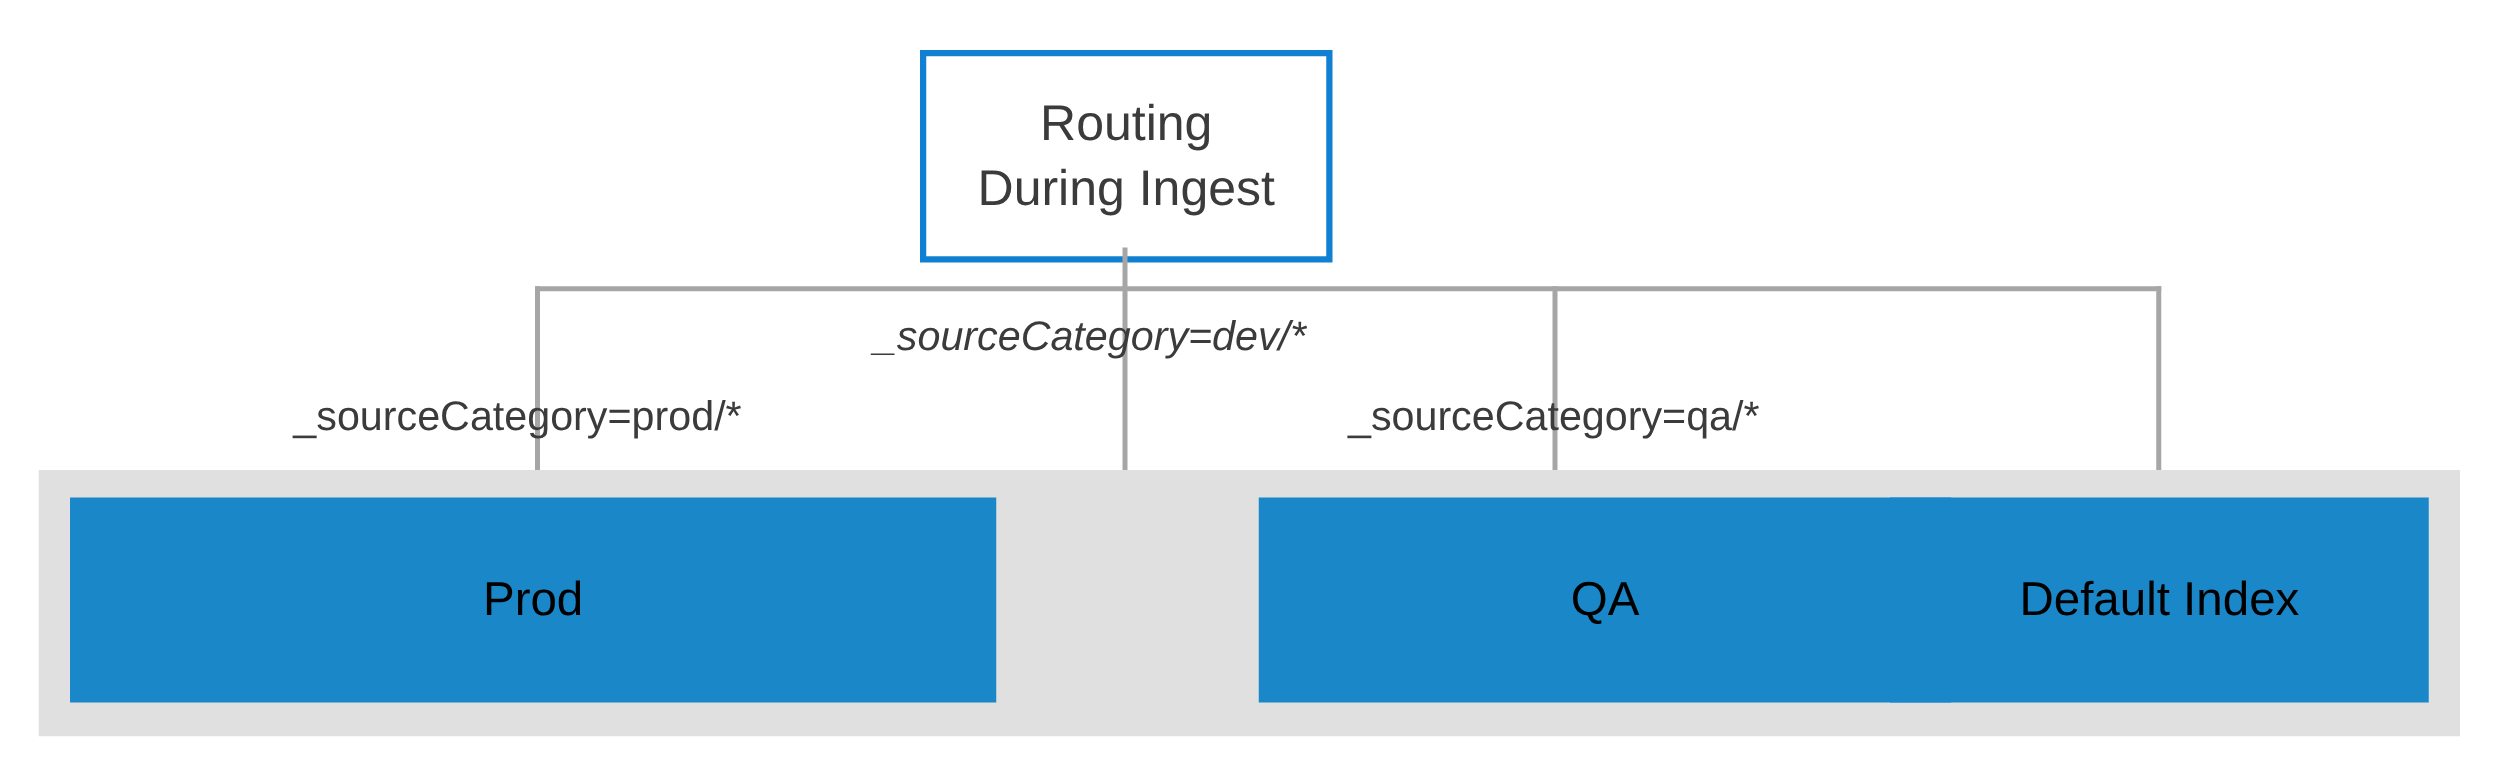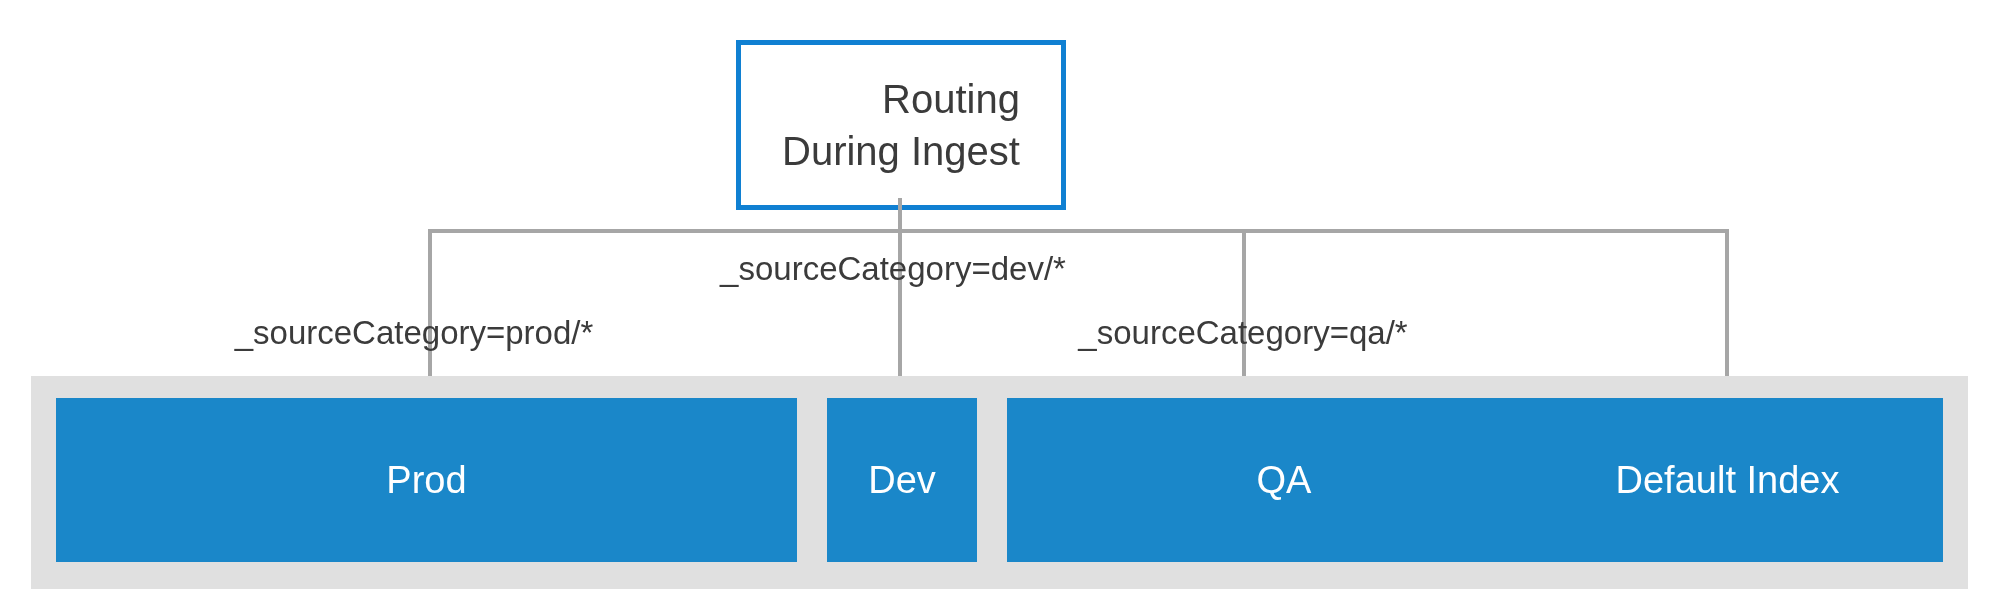--- a/index.html
+++ b/index.html
@@ -22,21 +22,21 @@
       left: 736px;
       top: 40px;
       width: 330px;
       height: 170px;
       box-sizing: border-box;
       border: 5px solid var(--accent-blue, #1080d2);
       background: #ffffff;
       display: flex;
       align-items: center;
       justify-content: center;
-      text-align: right;
+      text-align: center;
       font-size: 40px;
       line-height: 1.3;
       color: var(--text-dark, #3b3b3b);
       white-space: pre-line;
     }
 
     
     .line {
       position: absolute;
       background: var(--line-gray, #a6a6a6);
@@ -63,41 +63,41 @@
     .arrow-def  { left: 1714px; }
 
     
     .edge-label {
       position: absolute;
       transform: translateX(-50%);
       font-size: 33px;
       color: var(--text-dark, #3b3b3b);
       white-space: nowrap;
     }
-    .label-dev  { left: 893px;  top: 250px; }
+    .label-dev  { left: 872px;  top: 250px; font-style: italic; }
     .label-prod { left: 414px;  top: 314px; }
     .label-qa   { left: 1243px; top: 314px; }
 
     
     .index-container {
       position: absolute;
       left: 31px;
       top: 376px;
       width: 1937px;
       height: 213px;
       background: var(--container-gray, #e0e0e0);
     }
 
     
     .node {
       position: absolute;
       top: 398px;
       height: 164px;
       background: var(--node-blue, #1a87c9);
-      color: #ffffff;
+      color: #000000;
       font-size: 38px;
       display: flex;
       align-items: center;
       justify-content: center;
       text-align: center;
     }
     .node-prod { left: 56px;   width: 741px; }
     .node-dev  { left: 827px;  width: 150px; }
     .node-qa   { left: 1007px; width: 554px; }
     .node-def  { left: 1512px; width: 431px; }
@@ -121,17 +121,16 @@
   <div class="arrow arrow-qa"></div>
   <div class="arrow arrow-def"></div>
 
   <div class="edge-label label-dev">_sourceCategory=dev/*</div>
   <div class="edge-label label-qa">_sourceCategory=qa/*</div>
   <div class="edge-label label-prod">_sourceCategory=prod/*</div>
 
   <div class="index-container"></div>
 
   <div class="node node-prod">Prod</div>
-  <div class="node node-dev">Dev</div>
   <div class="node node-qa">QA</div>
   <div class="node node-def">Default Index</div>
 
 </div>
 
 </body></html>

